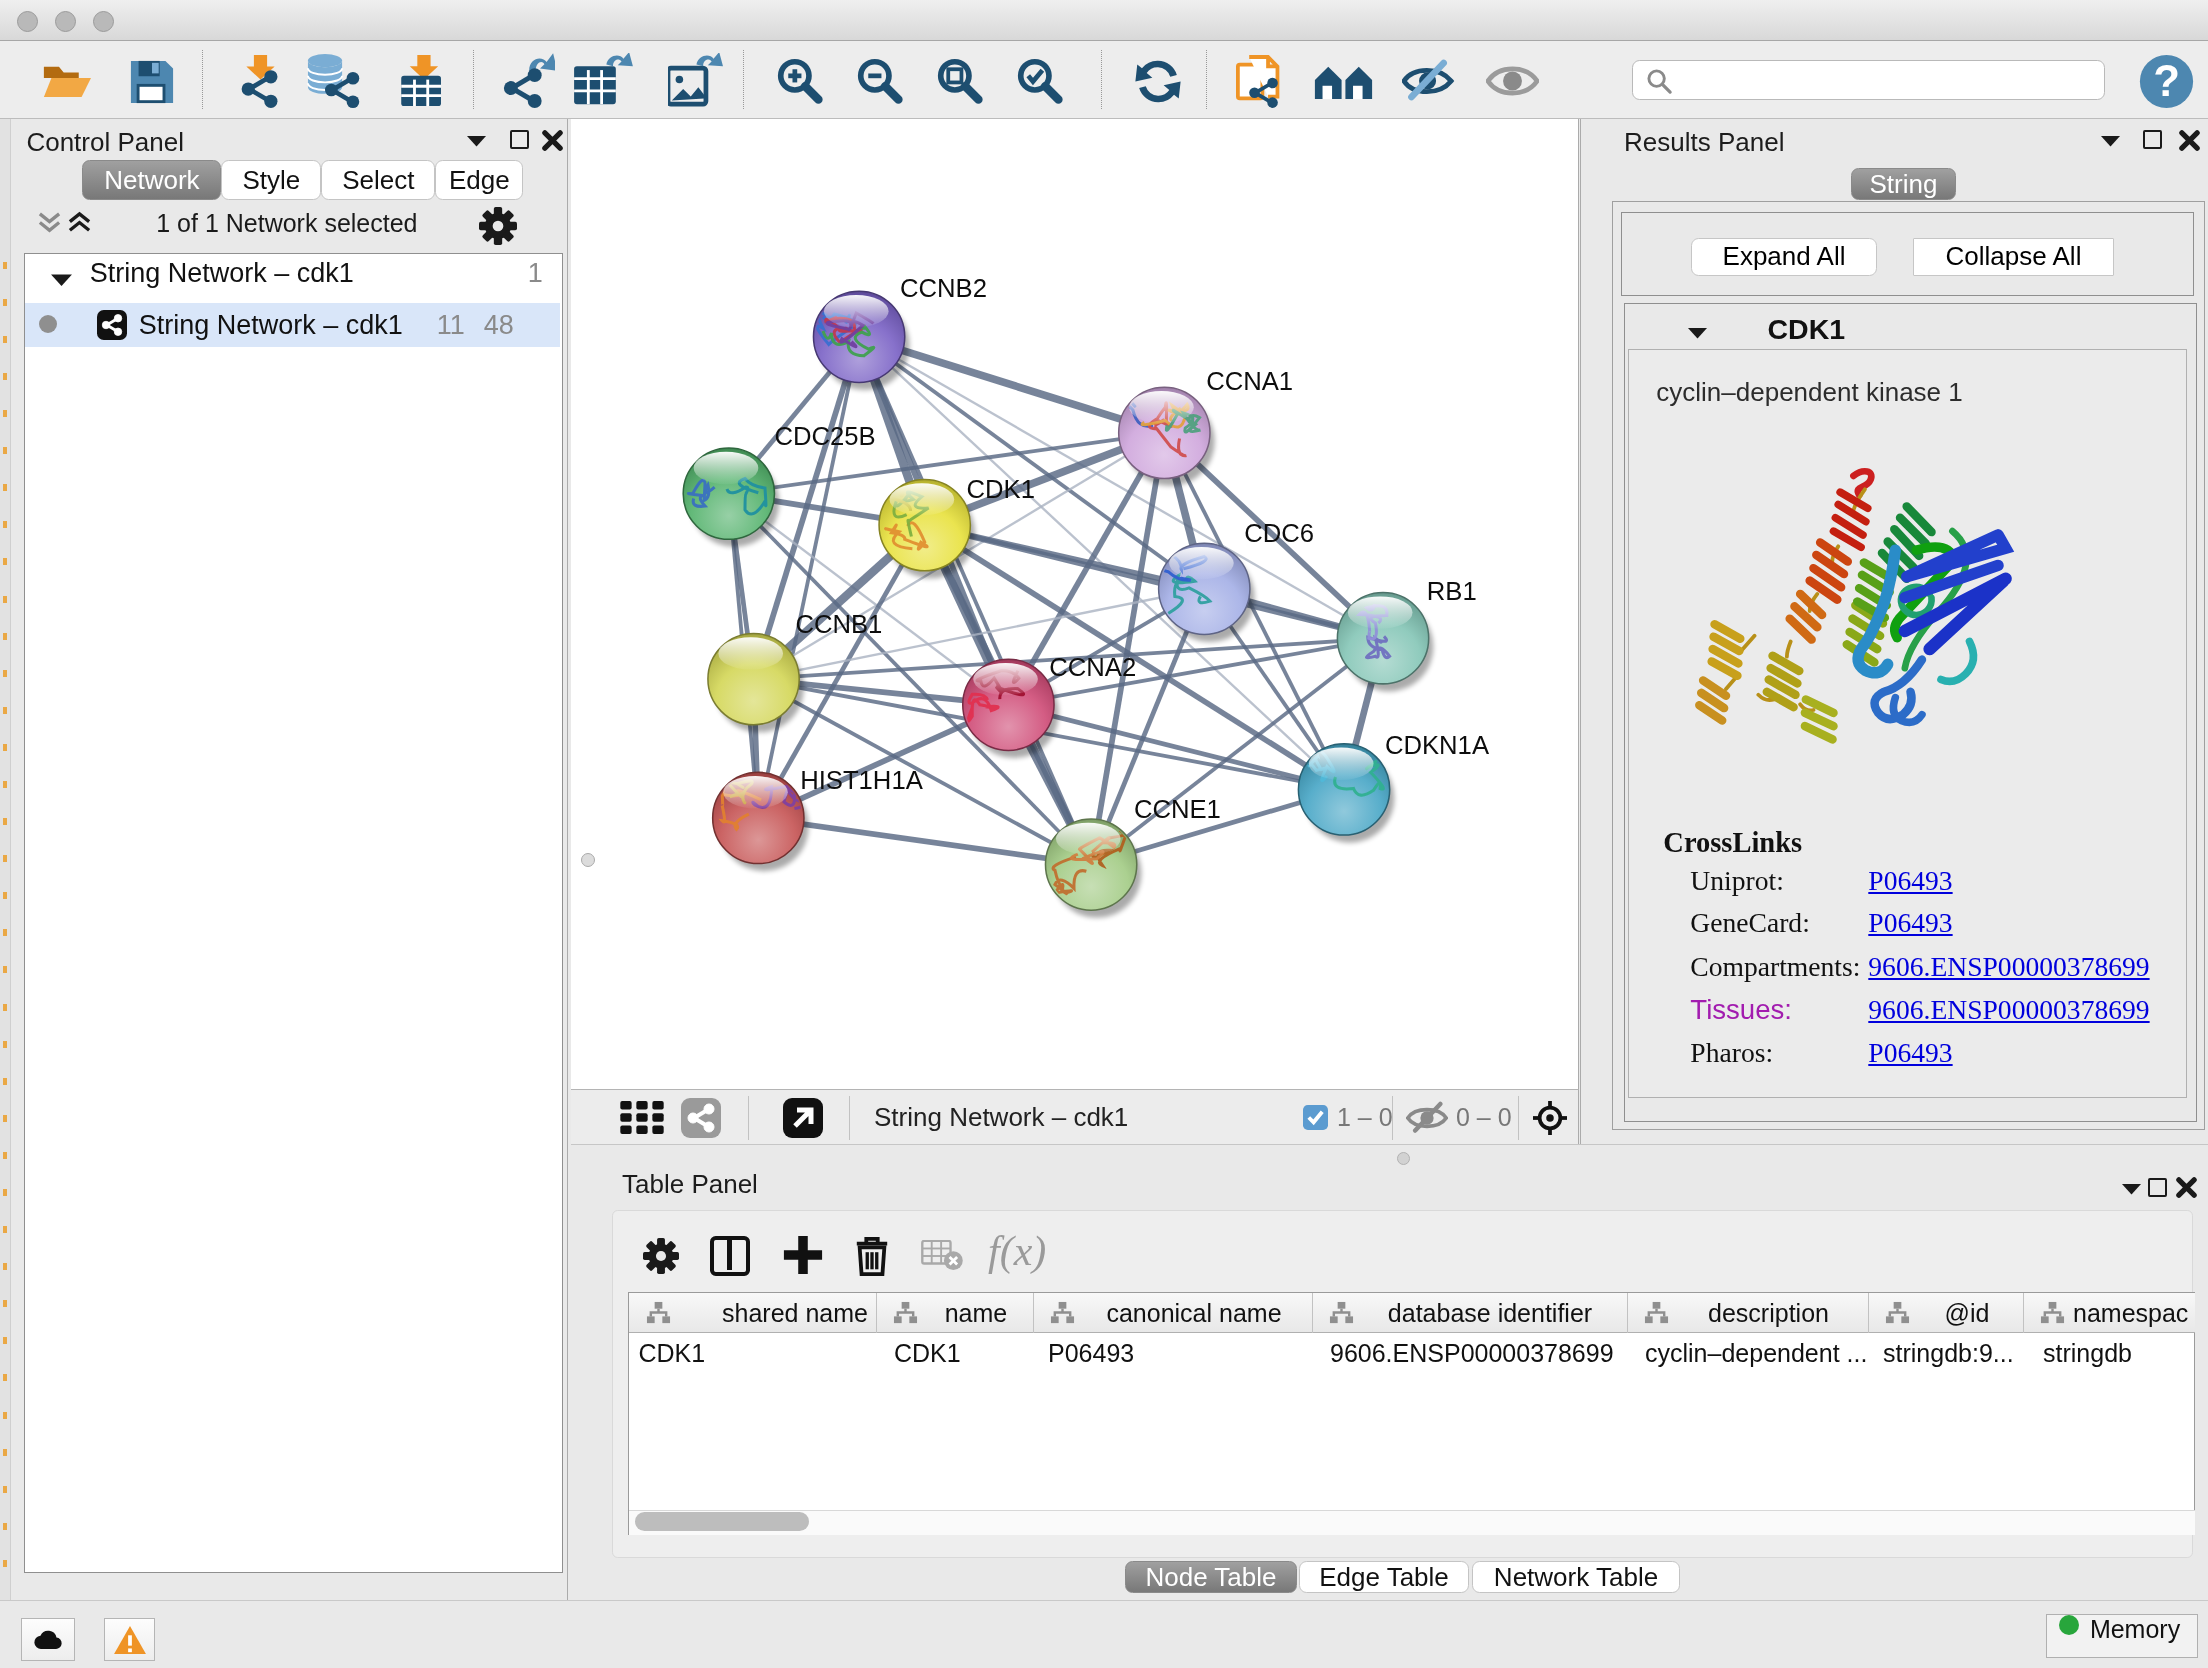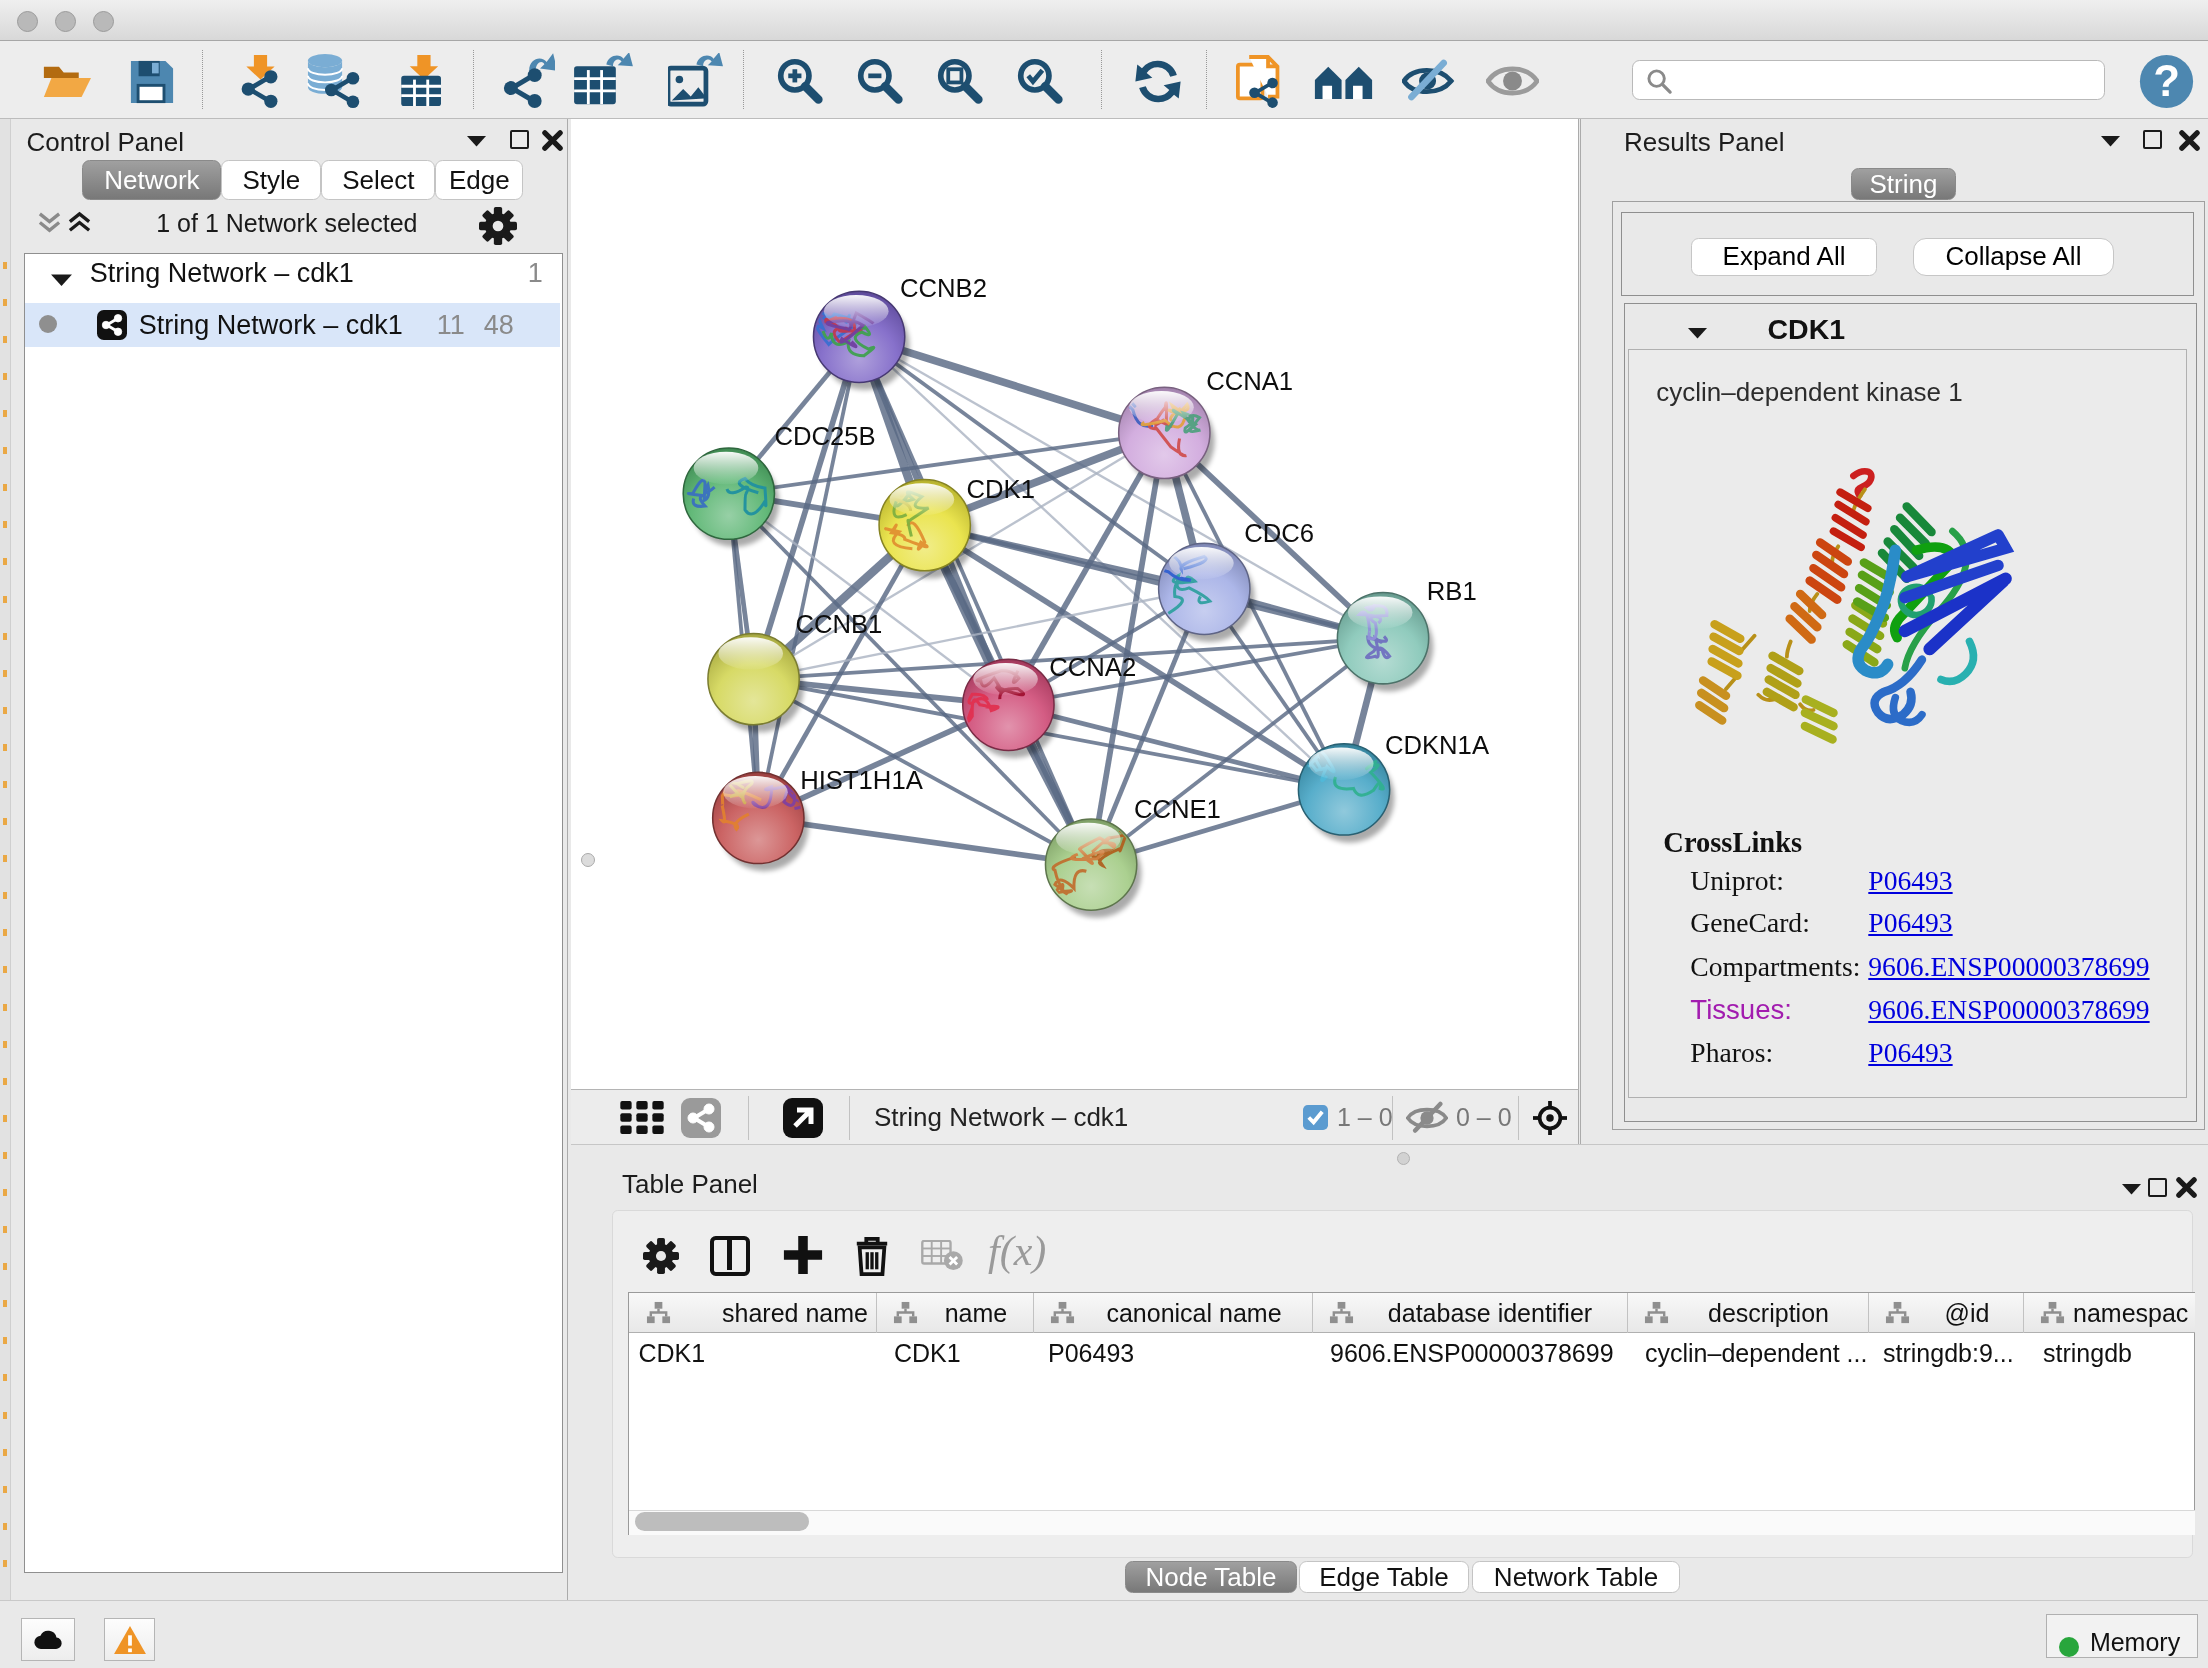--- a/index.html
+++ b/index.html
@@ -578,21 +578,21 @@
       <path d="M1 1 h20 L11 12 z" fill="#1a1a1a"></path>
     </svg>
     <div style="position:absolute;left:562px;top:11.4px;width:19px;height:19px;border:2.9px solid #1a1a1a;border-radius:1.9px"></div>
     <svg style="position:absolute;left:598px;top:10.5px" width="21" height="21" viewBox="0 0 22 22">
       <path d="M3 3 L19 19 M19 3 L3 19" stroke="#1a1a1a" stroke-width="5.5" stroke-linecap="round"></path>
     </svg>
     <div class="tab sel" style="left:270px;top:49px;width:105px;height:32px;border-radius:7.6px;font-size:26px">String</div>
     <div class="abs" style="left:31px;top:82px;width:593px;height:929px;border:1px solid #9f9f9f">
       <div class="abs" style="left:8px;top:9.5px;width:573px;height:84px;border:1.9px solid #8f8f8f">
         <div class="abs" style="left:69px;top:25px;width:186px;height:38px;background:#fff;border:1px solid #c6c6c6;border-radius:7.6px;display:flex;align-items:center;justify-content:center;font-size:26px">Expand All</div>
-        <div class="abs" style="left:291px;top:25px;width:201px;height:38px;background:#fff;border:1px solid #c6c6c6;border-radius:13px;display:flex;align-items:center;justify-content:center;font-size:26px">Collapse All</div>
+        <div class="abs" style="left:291px;top:25px;width:201px;height:38px;background:#fff;border:1px solid #c6c6c6;border-radius:1px;display:flex;align-items:center;justify-content:center;font-size:26px">Collapse All</div>
       </div>
       <div class="abs" style="left:10.5px;top:101px;width:573px;height:819px;border:1.9px solid #8f8f8f">
         <svg style="position:absolute;left:62px;top:23px" width="21" height="12.4" viewBox="0 0 22 13">
           <path d="M1 1 h20 L11 12 z" fill="#1a1a1a"></path>
         </svg>
         <div class="abs" style="left:143px;top:8.6px;font-size:28.5px;font-weight:bold;color:#111">CDK1</div>
         <div class="abs" style="left:3.8px;top:45px;width:559px;height:749px;border:1px solid #b0b0b0;background:#ebebeb">
           <div class="abs" style="left:27px;top:27px;font-size:26px;color:#2c2c2c">cyclin–dependent kinase 1</div>
           <div class="abs" id="protein" style="left:38px;top:105px;width:371px;height:314px"><svg width="371" height="314" viewBox="0 0 390 330">
               <g fill="none" stroke-linecap="round">
@@ -761,17 +761,17 @@
         <path d="M10 22 a7 7 0 0 1 -1 -14 a9 9 0 0 1 17 2 a6 6 0 0 1 -1 12 z" fill="#111"></path>
       </svg>
     </div>
     <div class="abs" style="left:104px;top:17px;width:51px;height:43px;background:linear-gradient(#fdfdfd,#ededed);border:1px solid #b5b5b5;display:flex;align-items:center;justify-content:center">
       <svg width="34" height="30" viewBox="0 0 36 32">
         <path d="M18 1 L35 31 H1 z" fill="#ef9426"></path>
         <rect x="16" y="11" width="4" height="11" fill="#fff"></rect>
         <rect x="16" y="25" width="4" height="4" fill="#fff"></rect>
       </svg>
     </div>
-    <div class="abs" style="left:2046px;top:13.3px;width:152px;height:44px;background:#f2f2f2;border:1px solid #b0b0b0;display:flex;align-items:flex-end">
+    <div class="abs" style="left:2046px;top:13.3px;width:152px;height:44px;background:#f2f2f2;border:1px solid #b0b0b0;display:flex;align-items:flex-start">
       <div style="width:20px;height:20px;border-radius:50%;background:#28a63c;margin-left:12.4px"></div>
       <div style="font-size:25px;color:#111;margin-left:10.5px">Memory</div>
     </div>
   </div>
 
 </body></html>

